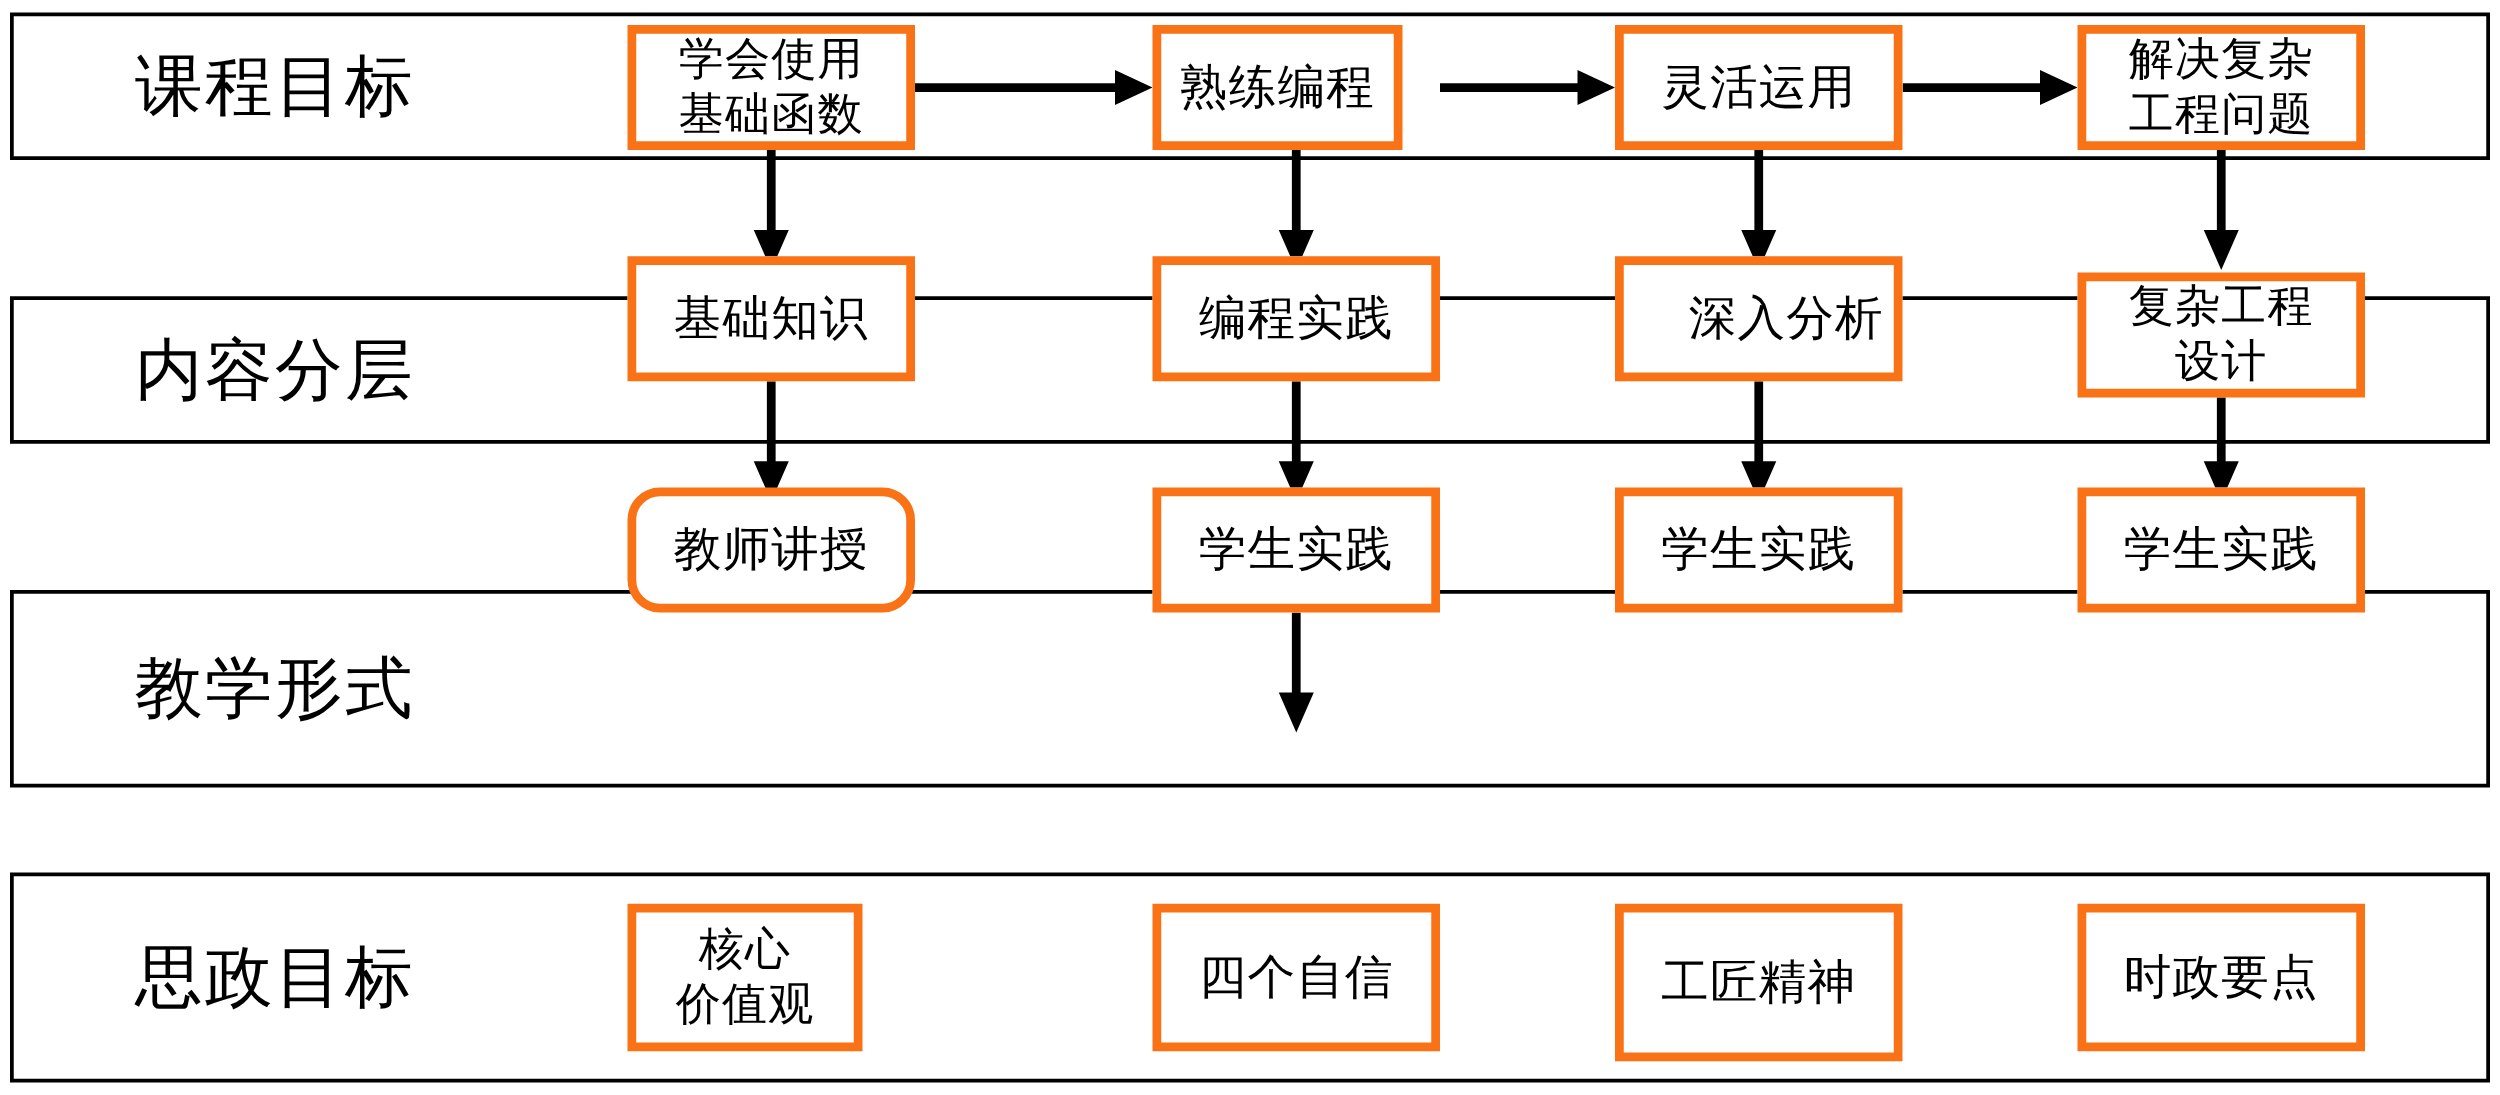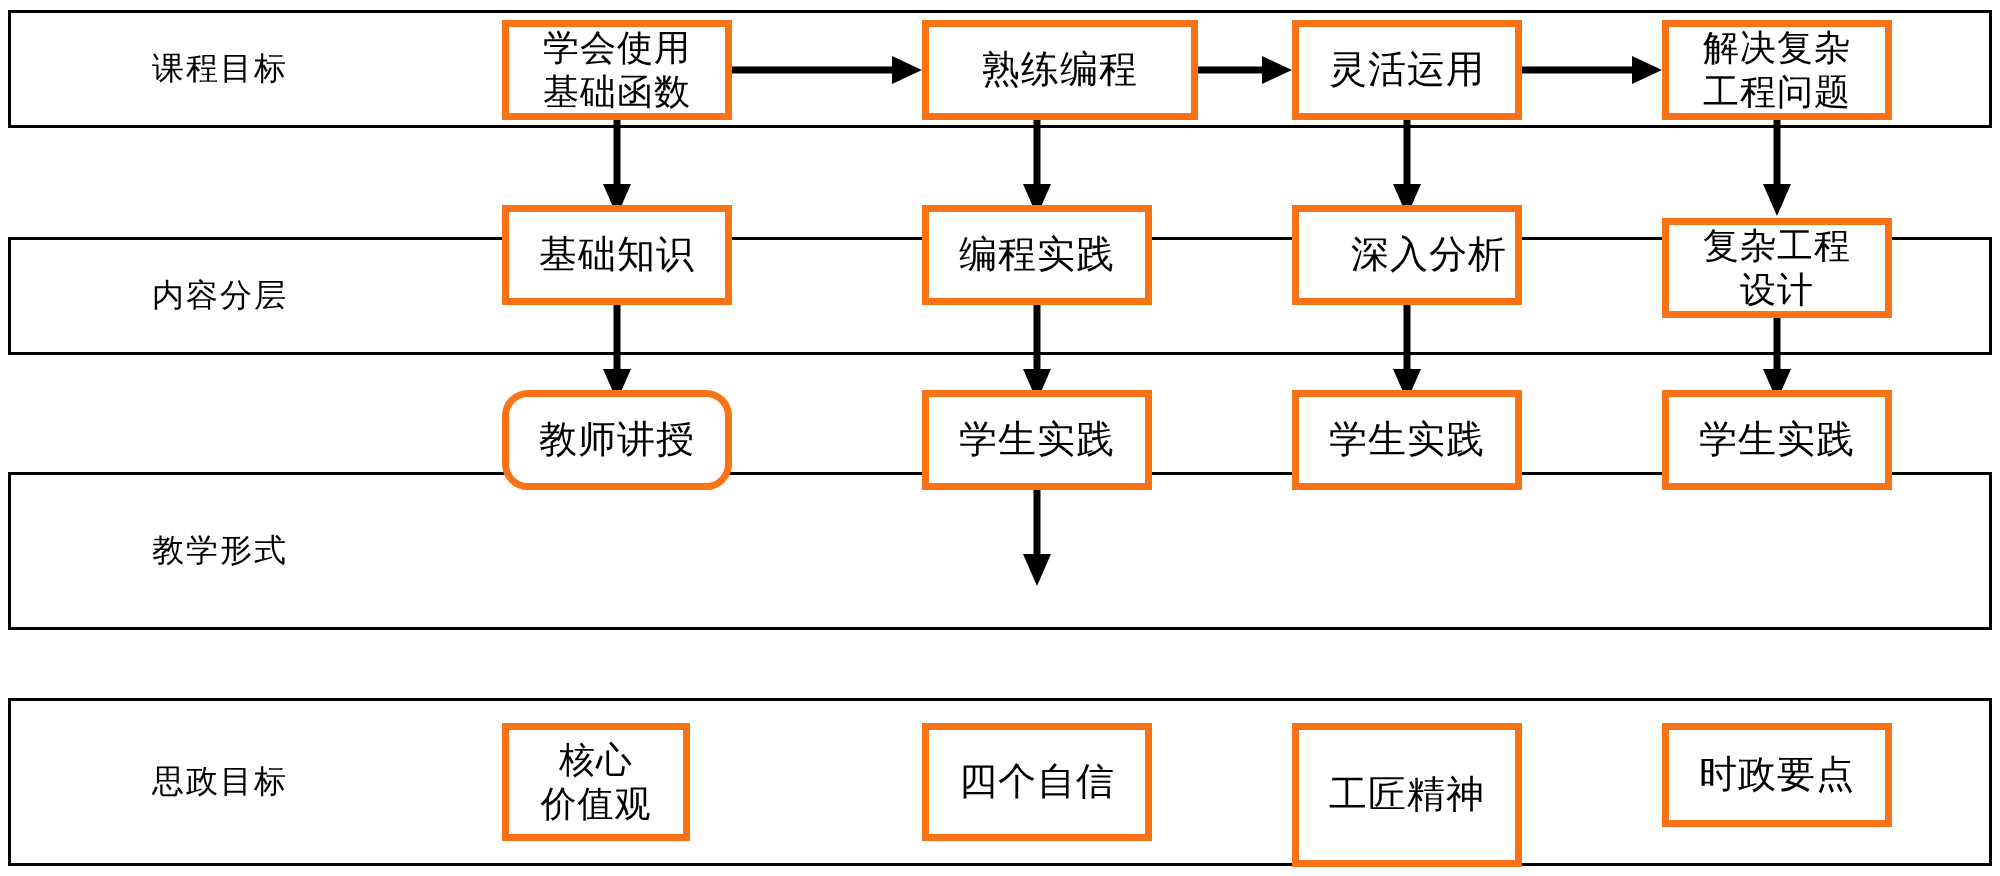--- a/index.html
+++ b/index.html
@@ -21,21 +21,21 @@
     box-sizing:border-box;
     border:3px solid #000000;
     background:#ffffff;
   }
   
   .row-label{
     position:absolute;
     display:flex;
     align-items:center;
     justify-content:center;
-    font-size:32px;
+    font-size:54px;
     line-height:1.18;
     letter-spacing:2px;
     white-space:nowrap;
     font-weight:400;
   }
   
   .node{
     position:absolute;
     box-sizing:border-box;
     border:7px solid #f97316;
@@ -65,21 +65,21 @@
 <div id="canvas">
 
   <div class="band" style="left:8px; top:10px; width:1984px; height:118px;"></div>
 
   <div class="row-label" style="left:60px; top:10px; width:320px; height:118px;">课程目标</div>
 
   <div class="node two-line" style="left:502px; top:20px; width:230px; height:100px;">
     <span class="txt">学会使用
 基础函数</span>
   </div>
-  <div class="node" style="left:922px; top:20px; width:276px; height:100px;">
+  <div class="node" style="left:922px; top:20px; width:200px; height:100px;">
     <span class="txt">熟练编程</span>
   </div>
   <div class="node" style="left:1292px; top:20px; width:230px; height:100px;">
     <span class="txt">灵活运用</span>
   </div>
   <div class="node two-line" style="left:1662px; top:20px; width:230px; height:100px;">
     <span class="txt">解决复杂
 工程问题</span>
   </div>
 
@@ -198,20 +198,20 @@
 
   <div class="row-label" style="left:60px; top:698px; width:320px; height:168px;">思政目标</div>
 
   <div class="node two-line" style="left:502px; top:723px; width:188px; height:118px;">
     <span class="txt">核心
 价值观</span>
   </div>
   <div class="node" style="left:922px; top:723px; width:230px; height:118px;">
     <span class="txt">四个自信</span>
   </div>
-  <div class="node" style="left:1292px; top:723px; width:230px; height:144px;">
+  <div class="node" style="left:1292px; top:723px; width:230px; height:126px;">
     <span class="txt">工匠精神</span>
   </div>
-  <div class="node" style="left:1662px; top:723px; width:230px; height:104px;">
+  <div class="node" style="left:1662px; top:723px; width:230px; height:118px;">
     <span class="txt">时政要点</span>
   </div>
 
 </div>
 
 </body></html>

